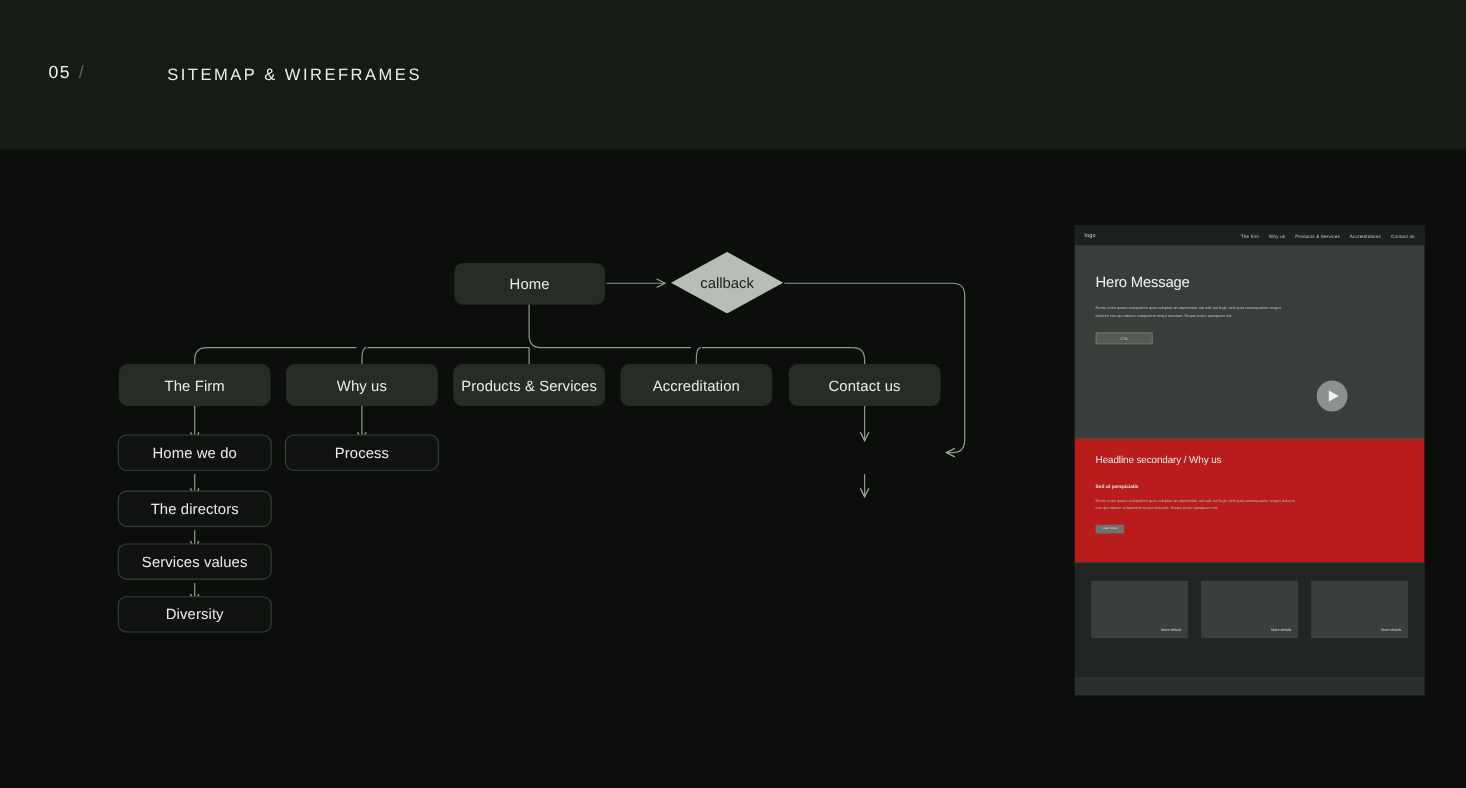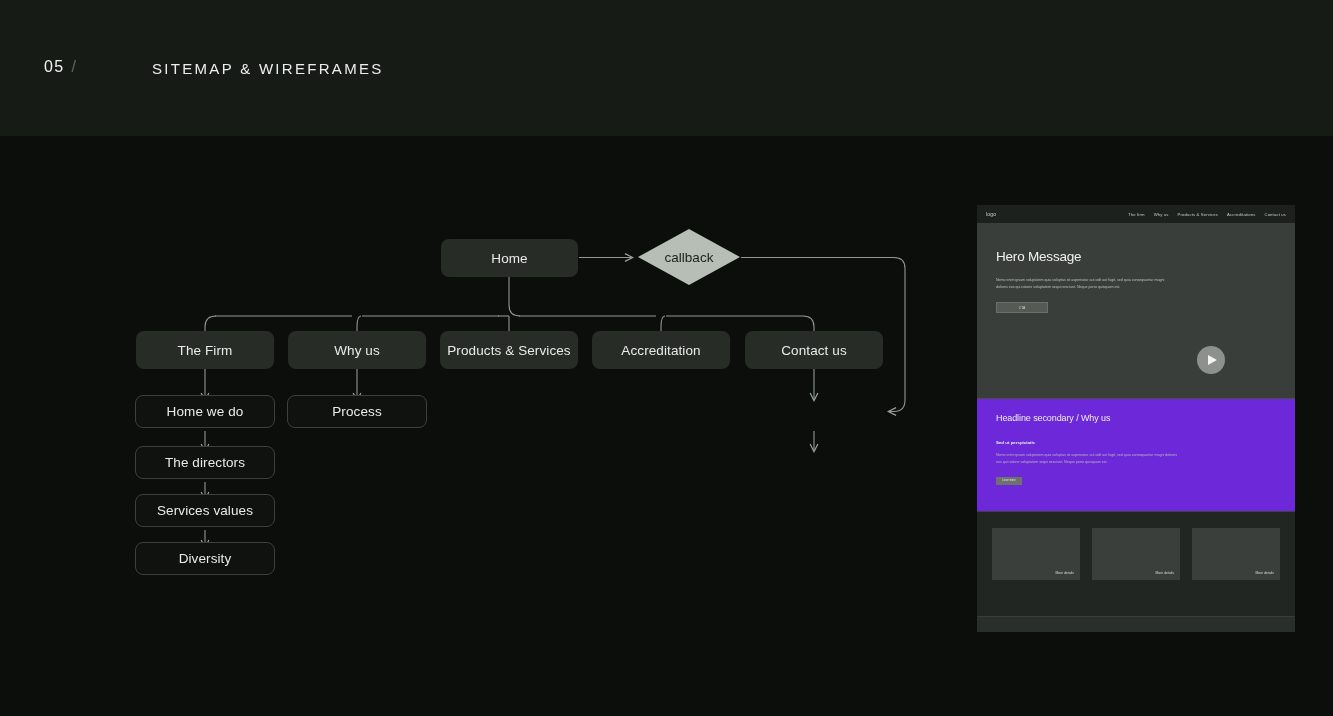--- a/index.html
+++ b/index.html
@@ -26,21 +26,21 @@
   .hdr-slash{
     font-size:16px; color:#5d655d; margin-left:7px;
   }
   .hdr-title{
     position:absolute; left:152px; top:60px;
     font-size:15px; letter-spacing:2.3px; color:#eceeec; font-weight:400;
     white-space:nowrap;
   }
 
   
-  .stage{ position:absolute; left:0; top:136px; width:784px; height:580px;margin-left:28px; }
+  .stage{ position:absolute; left:0; top:136px; width:784px; height:580px; }
   .lines{ position:absolute; left:0; top:0; width:977px; height:580px; }
 
   .node{
     position:absolute;
     display:flex; align-items:center; justify-content:center;
     border-radius:8px;
     font-size:13.5px;
     color:#e9ebe9;
     white-space:nowrap;
     letter-spacing:.1px;
@@ -93,21 +93,21 @@
     width:28px; height:28px; border-radius:50%; background:#8d918d;
     display:flex; align-items:center; justify-content:center;
   }
   .wf-play .tri{
     width:0;height:0;border-left:9px solid #f2f4f2;
     border-top:5.5px solid transparent;border-bottom:5.5px solid transparent;
     margin-left:3px;
   }
 
   .wf-sec2{
-    height:113px; background:#6d28d9; padding:14px 19px 0 19px;
+    height:113px; background:#b91c1c; padding:14px 19px 0 19px;
     border-bottom:1px solid #3e423e;
   }
   .wf-h2{ font-size:9px; color:#eceeec; letter-spacing:-.1px; }
   .wf-sub{ margin-top:17px; font-size:4.4px; font-weight:bold; color:#eceeec; }
   .wf-lorem2{ margin-top:7px; font-size:3.6px; line-height:1.9; color:#b6bab6; width:182px; }
   .wf-btn2{
     margin-top:11px; width:26px; height:8px; background:#6d726d;
     display:flex; align-items:center; justify-content:center;
     font-size:2.6px; color:#e4e6e4;
   }

